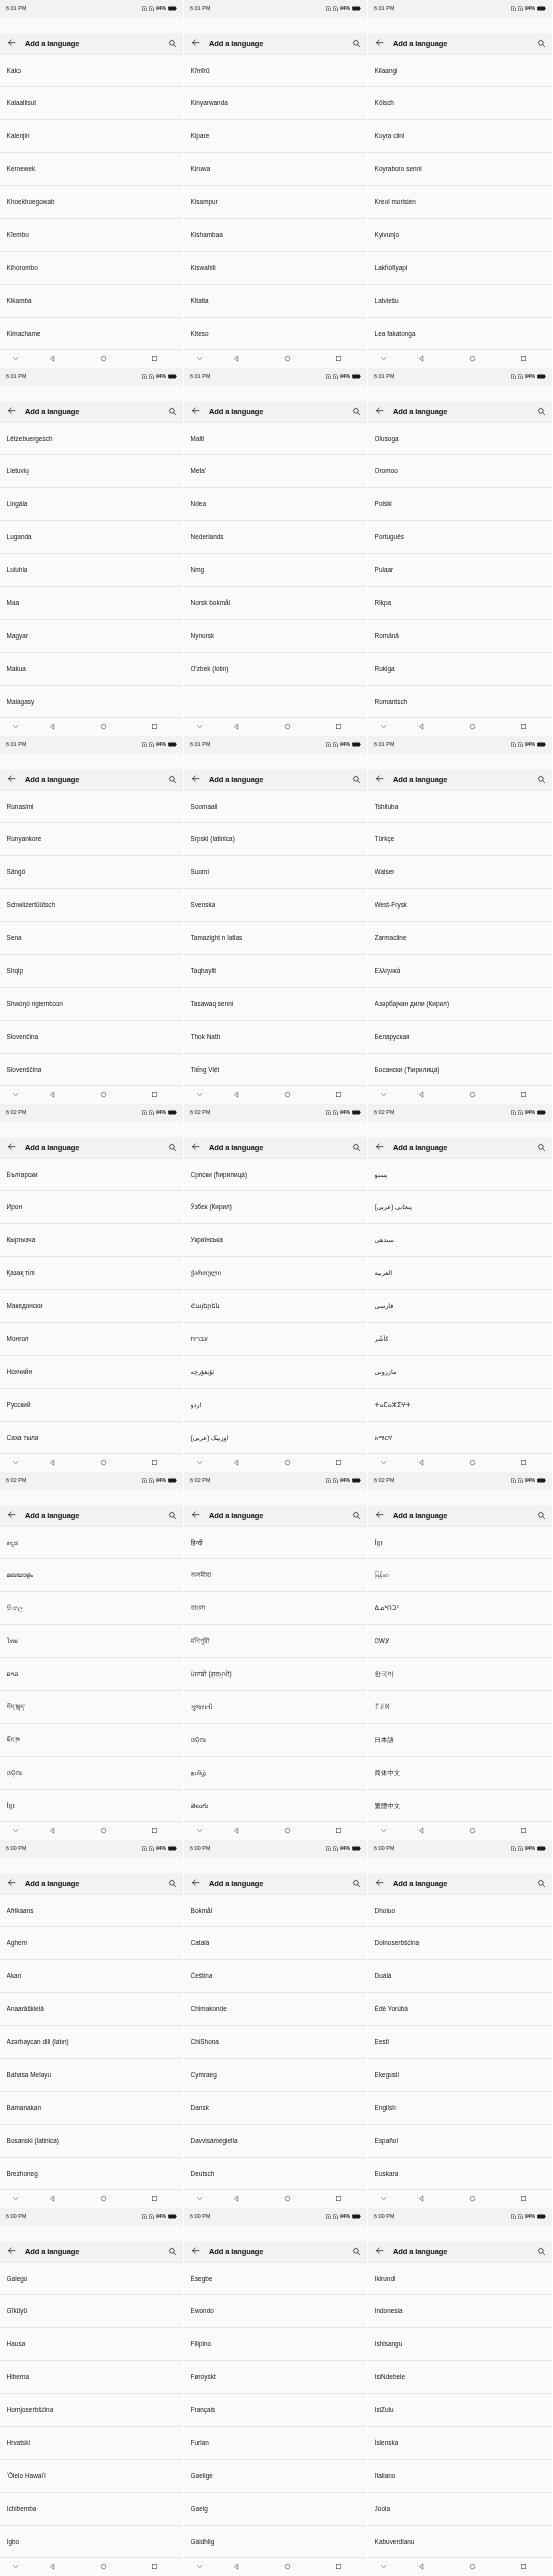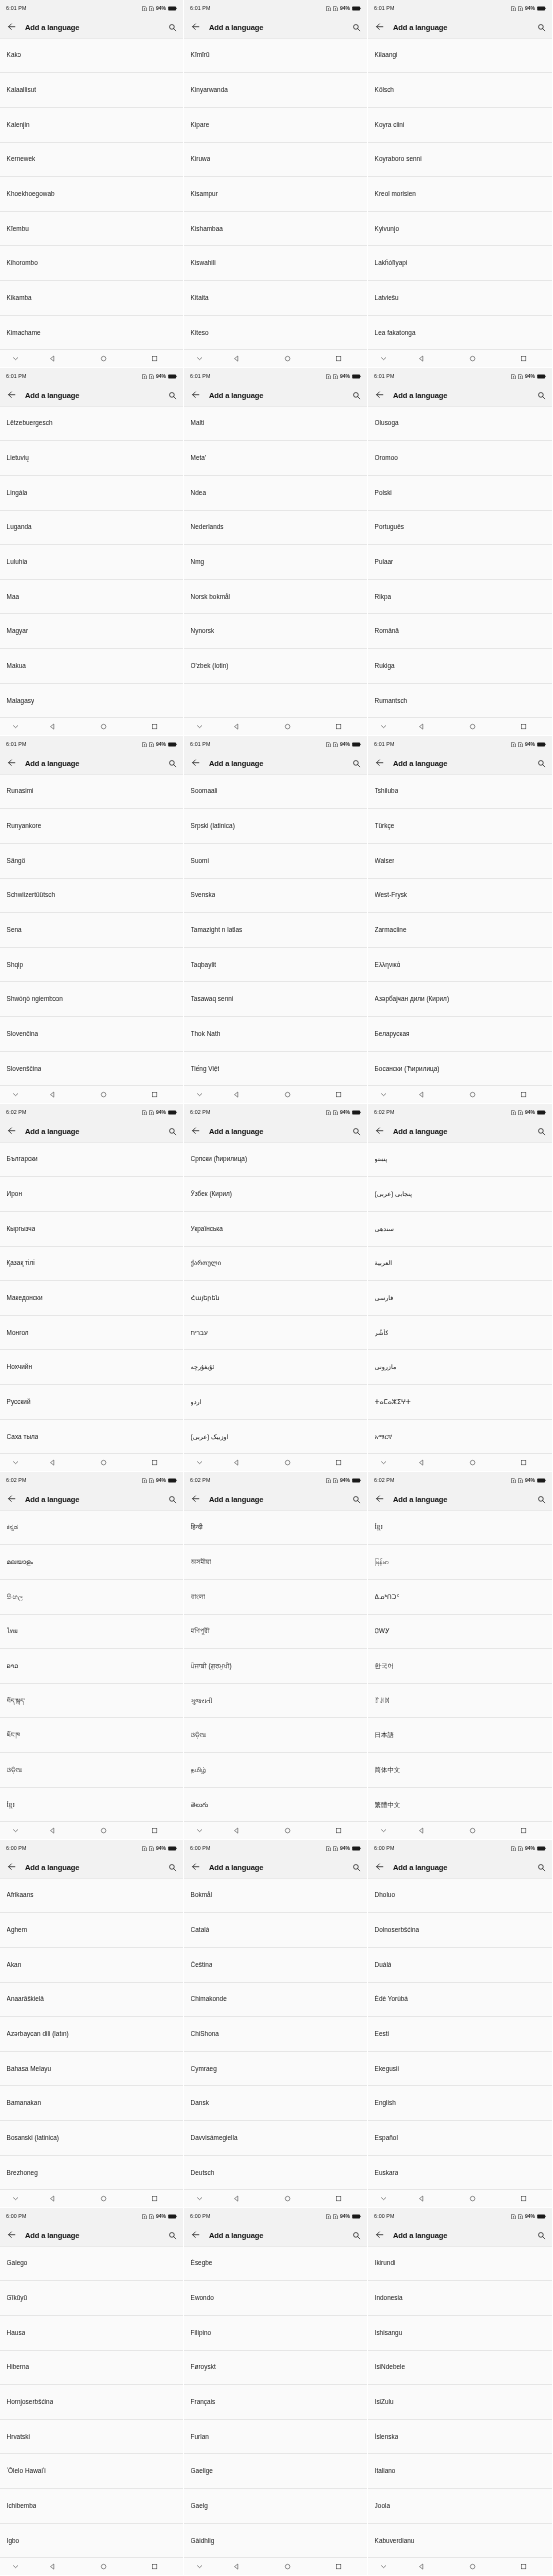--- a/index.html
+++ b/index.html
@@ -56,20 +56,21 @@
   .batt-icon { width: 9.4px; height: 5px; display: block; margin-left: 0.6px; }
   
   .appbar {
     height: 22px;
     background: #f2f2f2;
     display: flex;
     align-items: center;
     padding: 0 6.1px 0 6.6px;
     flex: 0 0 auto;
     border-bottom: 0.6px solid #eaeaea;
+    margin-top: 16px;
   }
   .back-arrow { width: 9.4px; height: 9.4px; display: block; flex: 0 0 auto; }
   .appbar-title {
     font-size: 7.5px;
     font-weight: 700;
     color: #111111;
     margin-left: 8.9px;
     letter-spacing: -0.1px;
     white-space: nowrap;
     flex: 1 1 auto;

